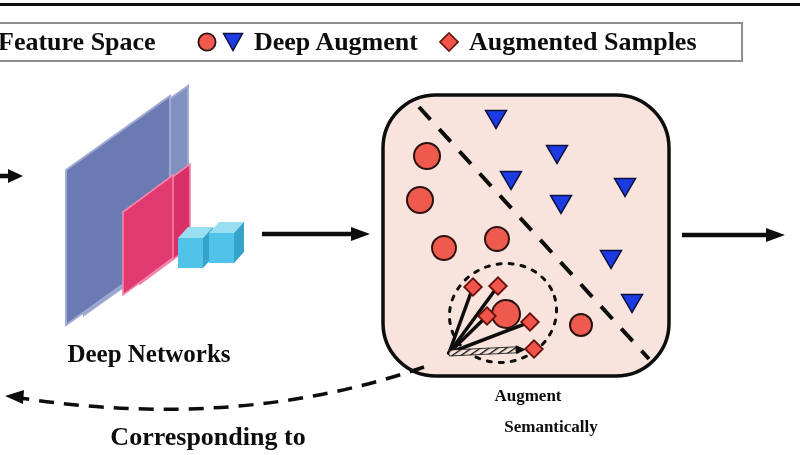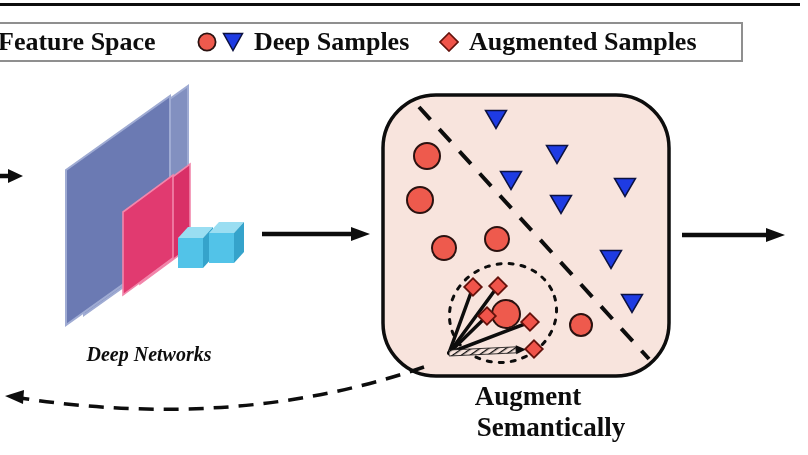--- a/index.html
+++ b/index.html
@@ -14,43 +14,43 @@
           font-family:"Liberation Serif","DejaVu Serif",serif;color:var(--ink);text-align:right;}
   .top-rule{position:absolute;left:0;top:3px;width:800px;height:3px;background:var(--ink);}
   .legend{position:absolute;left:-14px;top:22px;width:757px;height:40px;background:#fff;
           border:2px solid var(--legend-border);box-sizing:border-box;}
   .legend .item{position:absolute;top:0;height:100%;display:flex;align-items:center;
                 font-weight:bold;font-size:26px;white-space:nowrap;}
   .legend .item .txt{margin-left:10px;}
   .legend svg{display:block;}
   .diagram-svg{position:absolute;left:0;top:0;}
   .lbl{position:absolute;transform:translate(-50%,-50%);font-weight:bold;white-space:nowrap;}
-  .lbl-deep{font-size:20px;font-style:italic;}
-  .lbl-augment{font-size:27px;}
+  .lbl-deep{font-size:25px;}
+  .lbl-augment{font-size:17px;}
   .lbl-corr{font-size:26px;}
 </style>
 </head>
 <body>
 
 <div class="canvas">
 
   <div class="top-rule"></div>
 
   <div class="legend">
     <span class="item" style="left:10px">
       <span class="txt" style="margin-left:0">Feature Space</span>
     </span>
     <span class="item" style="left:209px">
       <svg width="20" height="20" viewBox="0 0 20 20">
         <circle cx="10" cy="10" r="8.6" style="fill:var(--red);stroke:var(--red-border)" stroke-width="1.8"></circle>
       </svg>
       <svg width="22" height="20" viewBox="0 0 22 20" style="margin-left:5px">
         <polygon points="1.5,1.5 20.5,1.5 11,18.5" style="fill:var(--blue);stroke:var(--blue-border)" stroke-width="1.5"></polygon>
       </svg>
-      <span class="txt">Deep Samples</span>
+      <span class="txt">Deep Augment</span>
     </span>
     <span class="item" style="left:451px">
       <svg width="20" height="20" viewBox="0 0 20 20">
         <rect x="3.6" y="3.6" width="12.8" height="12.8" transform="rotate(45 10 10)" style="fill:var(--diamond-red);stroke:var(--diamond-border)" stroke-width="1.6"></rect>
       </svg>
       <span class="txt">Augmented Samples</span>
     </span>
   </div>
 
   <svg class="diagram-svg" width="808" height="455" viewBox="0 0 808 455">
@@ -124,14 +124,15 @@
 
     <g style="stroke:var(--ink);fill:var(--ink)">
       <path d="M 424,367 Q 235,432 14,397" fill="none" stroke-width="3.5" stroke-dasharray="15 10"></path>
       <polygon points="24,390 5,396 23,404" stroke="none"></polygon>
     </g>
   </svg>
 
   <div class="lbl lbl-deep" style="left:149px;top:354px">Deep Networks</div>
   <div class="lbl lbl-augment" style="left:528px;top:396px">Augment</div>
   <div class="lbl lbl-augment" style="left:551px;top:427px">Semantically</div>
+  <div class="lbl lbl-corr" style="left:208px;top:437px">Corresponding to</div>
 
 </div>
 
 </body></html>

